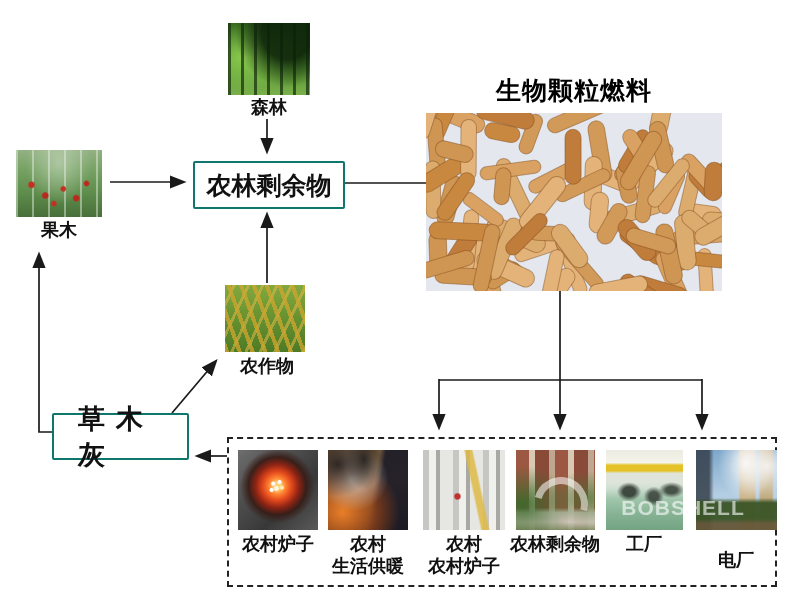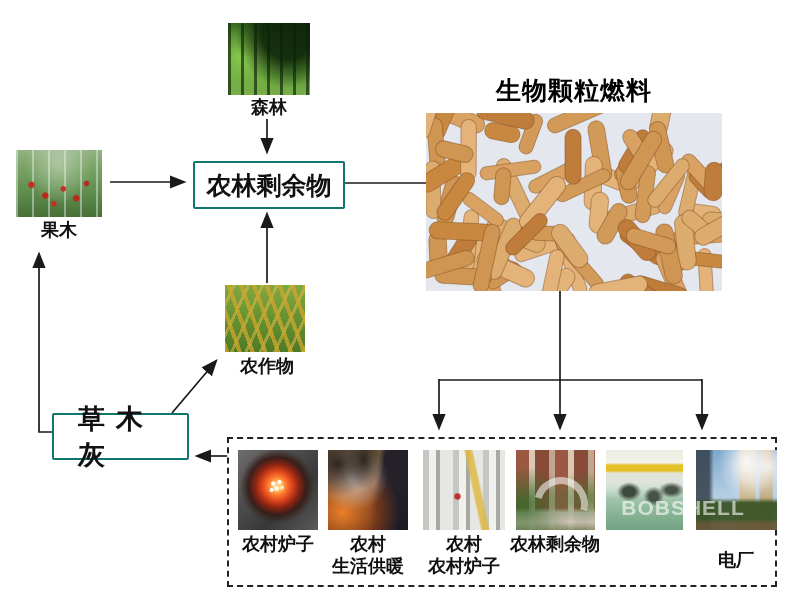--- a/index.html
+++ b/index.html
@@ -259,19 +259,23 @@
         <div>生活供暖</div>
     </div>
     <div class="use-label" style="left:187px;">
       <div>农村</div>
         <div>农村炉子</div>
     </div>
     <div class="use-label" style="left:278px;">
       <div>农林剩余物</div>
         <div></div>
     </div>
+    <div class="use-label" style="left:367px;">
+      <div>工厂</div>
+        <div></div>
+    </div>
     <div class="use-label" style="left:459px;margin-top:16px;">
       <div>电厂</div>
         <div></div>
     </div>
   </div>
 
 </div>
 
 </body></html>

